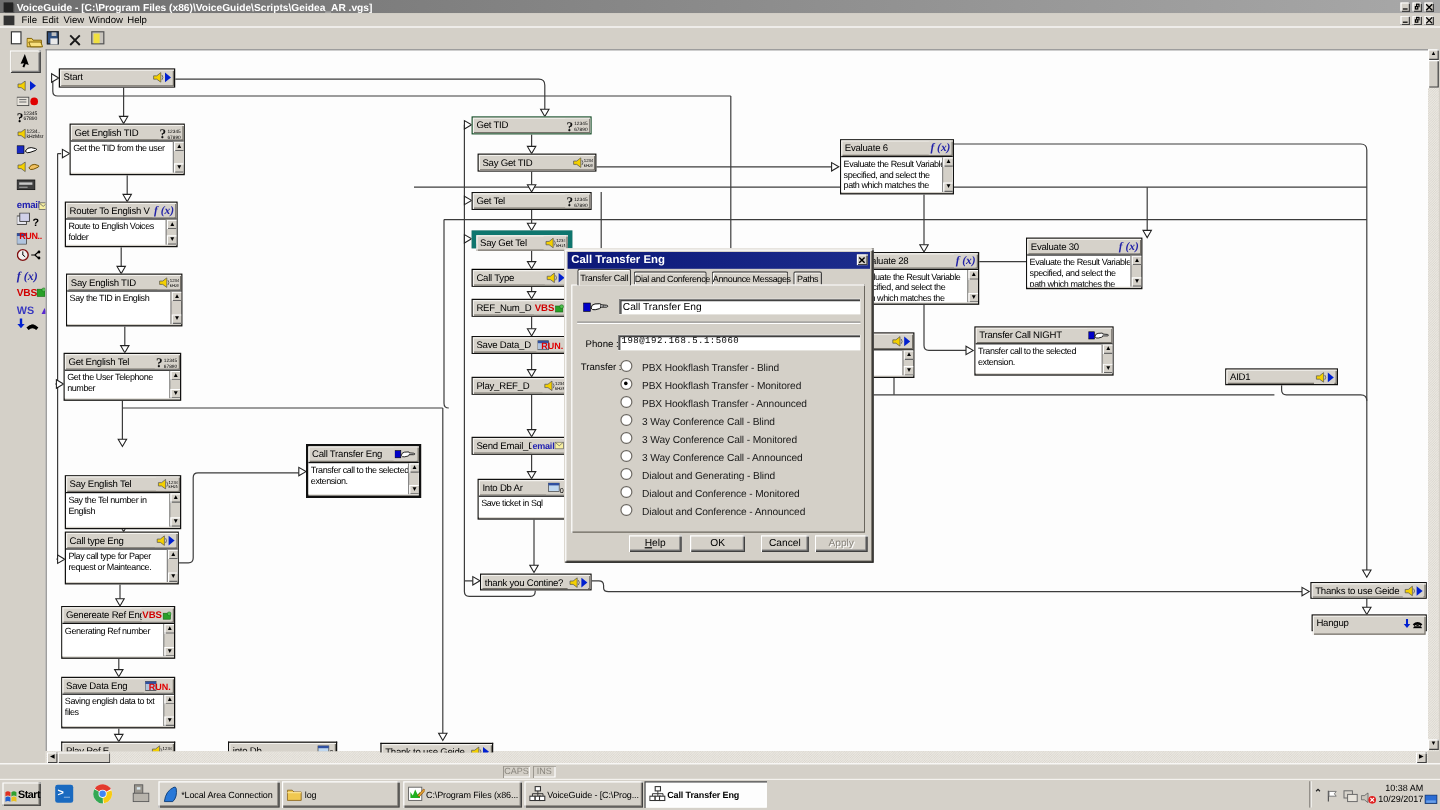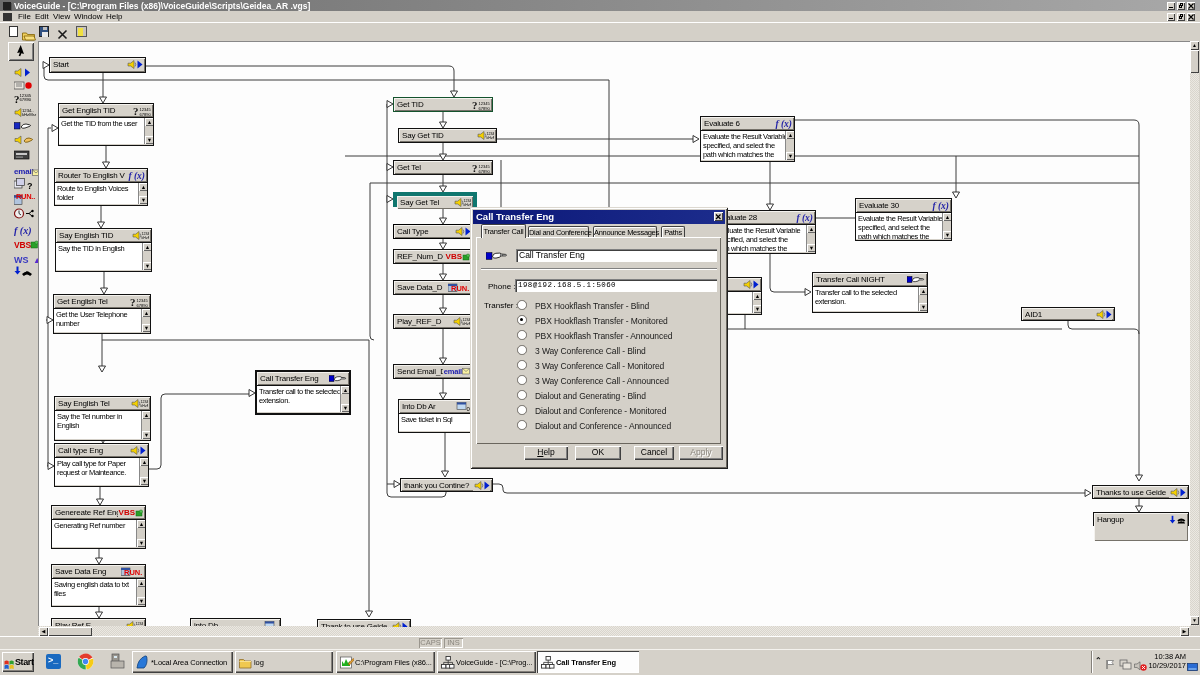--- a/index.html
+++ b/index.html
@@ -678,21 +678,21 @@
       <span class="mic">
         <svg width="16" height="9" viewBox="0 0 16 9" style="display:block">
           <path d="M1 3.2h2.6L7 .5v8L3.6 6H1z" fill="#f4d000" stroke="#555" stroke-width="0.6"></path>
           <path d="M8 2.5q1.5 2 0 4" stroke="#555" stroke-width="0.7" fill="none"></path>
           <path d="M10.5 .5l5 4-5 4z" fill="#0020d0"></path>
         </svg>
       </span>
     </div>
   </div>
 <div class="mod" style="left:1093px;top:512px;width:96px;height:14px;border:1px solid #111;">
-    <div class="mhd" style="height:28px">
+    <div class="mhd" style="height:16px">
       <span class="mtt">Hangup</span>
       <span class="mic">
         <svg width="17" height="9" viewBox="0 0 17 9" style="display:block">
           <path d="M3.5 0.8v4.5" stroke="#0020d0" stroke-width="1.7"></path>
           <path d="M0.8 5l2.7 3.4L6.2 5z" fill="#0020d0"></path>
           <path d="M8.3 5.2Q12.3 1.6 16.3 5.2l-1.3 1.5q-2.7-2.5-5.4 0z" fill="#000"></path>
           <path d="M9.5 6.8h5.6l1 1.7H8.5z" fill="#000"></path>
           <rect x="11.3" y="5.4" width="2" height="1.2" fill="#000"></rect>
         </svg>
       </span>

